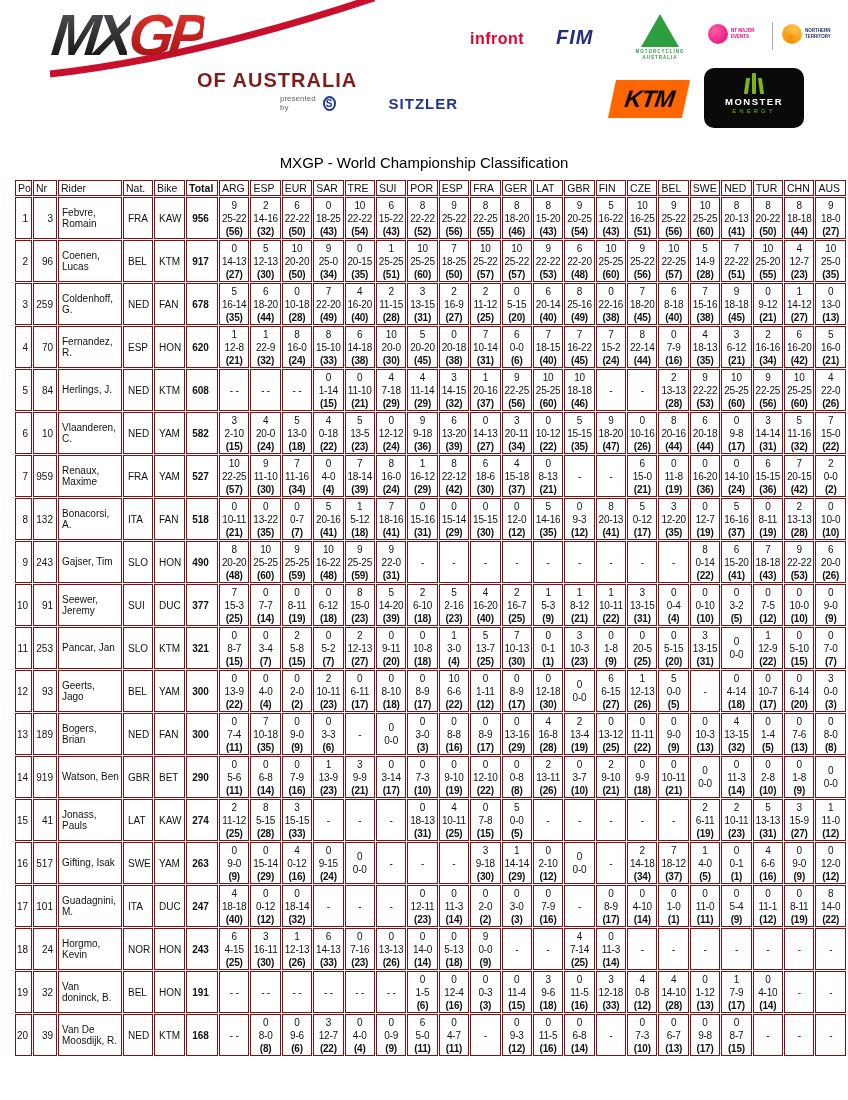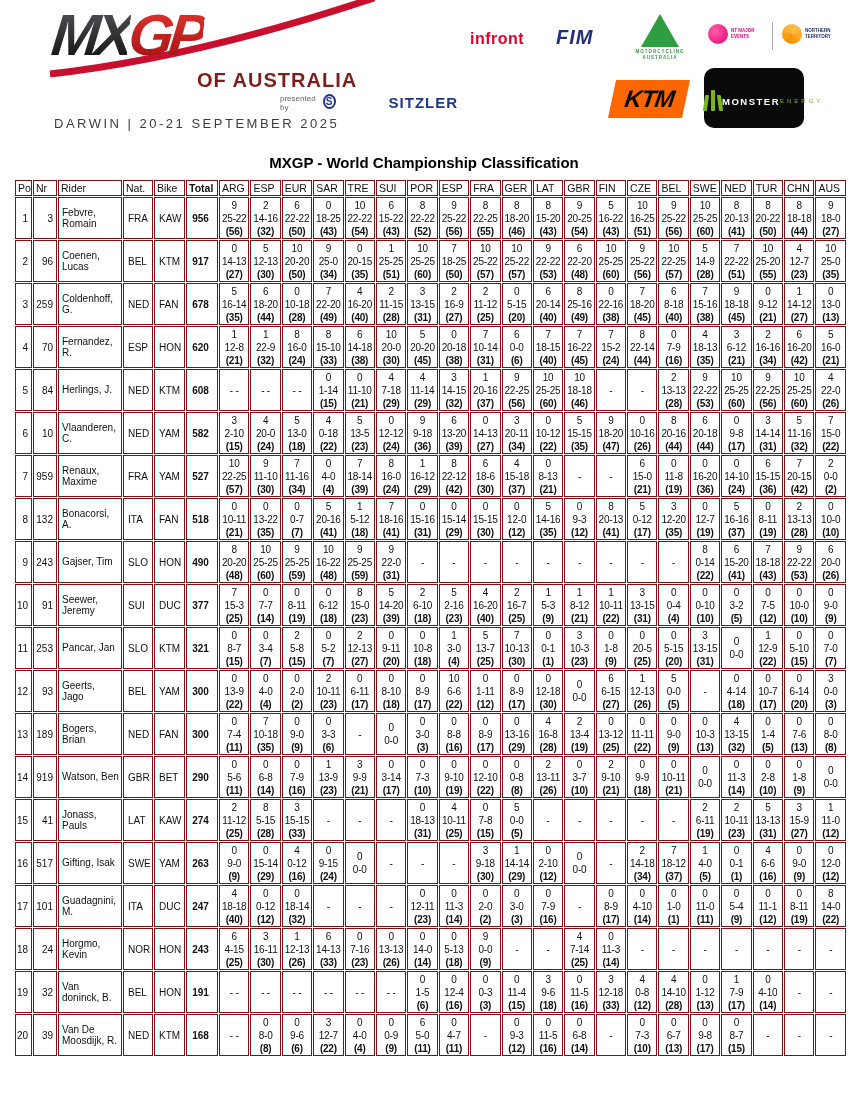--- a/index.html
+++ b/index.html
@@ -12,21 +12,21 @@
   .mxgp-logo { position:absolute; left:52px; top:6px; width:400px; height:100px; }
   .mxgp-text { position:relative; font-size:58px; font-weight:900; font-style:italic;
     letter-spacing:-5px; transform:skewX(-6deg); line-height:1; z-index:2; }
   .mx { color:#1d1d1f; background:linear-gradient(180deg,#5a5a5e, #0c0c0e);
     -webkit-background-clip:text; background-clip:text; -webkit-text-fill-color:transparent; }
   .gp { color:#c8102e; background:linear-gradient(180deg,#e6392f,#9f0e14);
     -webkit-background-clip:text; background-clip:text; -webkit-text-fill-color:transparent; }
   .swoosh { position:absolute; left:-8px; top:-10px; z-index:1; }
   .of-australia { position:absolute; left:145px; top:63px; font-size:20px; font-weight:800;
     letter-spacing:1px; color:#7f1d1d; z-index:3;}
-  .presented { position:absolute; left:228px; top:88px; display:flex; gap:5px; z-index:3;}
+  .presented { position:absolute; left:228px; top:88px; display:flex; align-items:center; gap:5px; z-index:3;}
   .presented .pb { font-size:8px; color:#666; }
   .sitzler-s { width:15px; height:15px; border-radius:50%; border:2px solid #21368c; color:#21368c;
     font-size:10px; font-weight:bold; display:flex; align-items:center; justify-content:center; }
   .sitzler { font-size:15px; font-weight:800; color:#21368c; letter-spacing:1px;margin-left:48px; }
   .location { position:absolute; left:54px; top:116px; font-size:13px; color:#3d3d3d; letter-spacing:2.5px; }
   
   .sp { position:absolute; }
   .infront { left:470px; top:30px; color:#e4002b; font-weight:800; font-size:16px; letter-spacing:0.5px; }
   .fim { left:556px; top:26px; color:#232e7d; font-weight:900; font-style:italic; font-size:20px; letter-spacing:1px; }
   .ma { left:630px; top:14px; width:60px; text-align:center; }
@@ -39,29 +39,29 @@
   .ntme-t { font-size:4.5px; color:#e5007e; font-weight:bold; line-height:1.4; }
   .spdiv { left:772px; top:22px; width:1px; height:28px; background:#aaa; }
   .ntg { left:782px; top:24px; display:flex; align-items:center; gap:3px; }
   .ntg-c { width:20px; height:20px; border-radius:50%; background:
     conic-gradient(from 200deg, #f39200, #ffc04d, #f39200); }
   .ntg-t { font-size:4.5px; color:#1a2b5c; font-weight:bold; line-height:1.4; }
   .ktm { left:612px; top:80px; width:74px; height:38px; background:#ff6600;
     transform:skewX(-12deg); display:flex; align-items:center; justify-content:center; }
   .ktm span { font-size:24px; font-weight:900; font-style:italic; color:#0b0b0b; transform:skewX(4deg); letter-spacing:-1px;}
   .monster { left:704px; top:68px; width:100px; height:60px; background:#0a0a0a; border-radius:10px;
-    display:flex; flex-direction:row; align-items:center; justify-content:flex-start; padding-top:4px; }
+    display:flex; flex-direction:column; align-items:center; justify-content:flex-start; padding-top:4px; }
   .claw { display:flex; gap:3px; align-items:flex-end; height:22px; }
   .claw i { display:block; width:4px; background:#7ab51d; border-radius:1px; }
   .claw i:nth-child(1){height:16px; transform:skewX(-8deg);} .claw i:nth-child(2){height:21px;}
   .claw i:nth-child(3){height:16px; transform:skewX(8deg);}
   .monster .mw { color:#fff; font-size:9.5px; font-weight:bold; letter-spacing:1.5px; margin-top:2px;}
   .monster .me { color:#7ab51d; font-size:6px; letter-spacing:3px; margin-top:1px;}
   
-  .page-title { text-align:center; font-size:15px; font-weight:bold; margin-top:6px; margin-bottom:8px; color:#000; }
+  .page-title { text-align:center; font-size:15px; font-weight:normal; margin-top:6px; margin-bottom:8px; color:#000; }
   
   table.cls { margin-left:14px; width:833px; table-layout:fixed;
     border-collapse:separate; border-spacing:1px; }
   table.cls th, table.cls td { border:1px solid #7e1113; background:#fff; overflow:hidden; }
   table.cls th { height:16px; font-size:10.5px; font-weight:normal; text-align:left; padding:1px 2px; white-space:nowrap; }
   table.cls th.b { font-weight:bold; }
   table.cls td { height:42px; font-size:10px; vertical-align:middle; }
   td.pos, td.nr { text-align:right; padding-right:3px; font-size:11px; }
   td.name { text-align:left; padding:0 2px 0 3px; font-size:11px; line-height:1.15; }
   td.nat, td.bike { text-align:left; padding-left:4px; font-size:11px; }
@@ -81,21 +81,20 @@
       <path d="M6,78 Q150,62 330,2" stroke="#c8102e" stroke-width="7" fill="none"></path>
     </svg>
     <div class="mxgp-text"><span class="mx">MX</span><span class="gp">GP</span></div>
     <div class="of-australia">OF AUSTRALIA</div>
     <div class="presented">
       <span class="pb">presented by</span>
       <span class="sitzler-s">S</span>
       <span class="sitzler">SITZLER</span>
     </div>
   </div>
-  <div class="location">DARWIN | 20-21 SEPTEMBER 2025</div>
 
   <div class="sp infront">infront</div>
   <div class="sp fim">FIM</div>
   <div class="sp ma">
     <div class="ma-tri"></div>
     <div class="ma-txt"><span>MOTORCYCLING</span><br><span>AUSTRALIA</span></div>
   </div>
   <div class="sp ntme">
     <div class="ntme-c"></div>
     <div class="ntme-t"><span>NT MAJOR</span><br><span>EVENTS</span></div>

